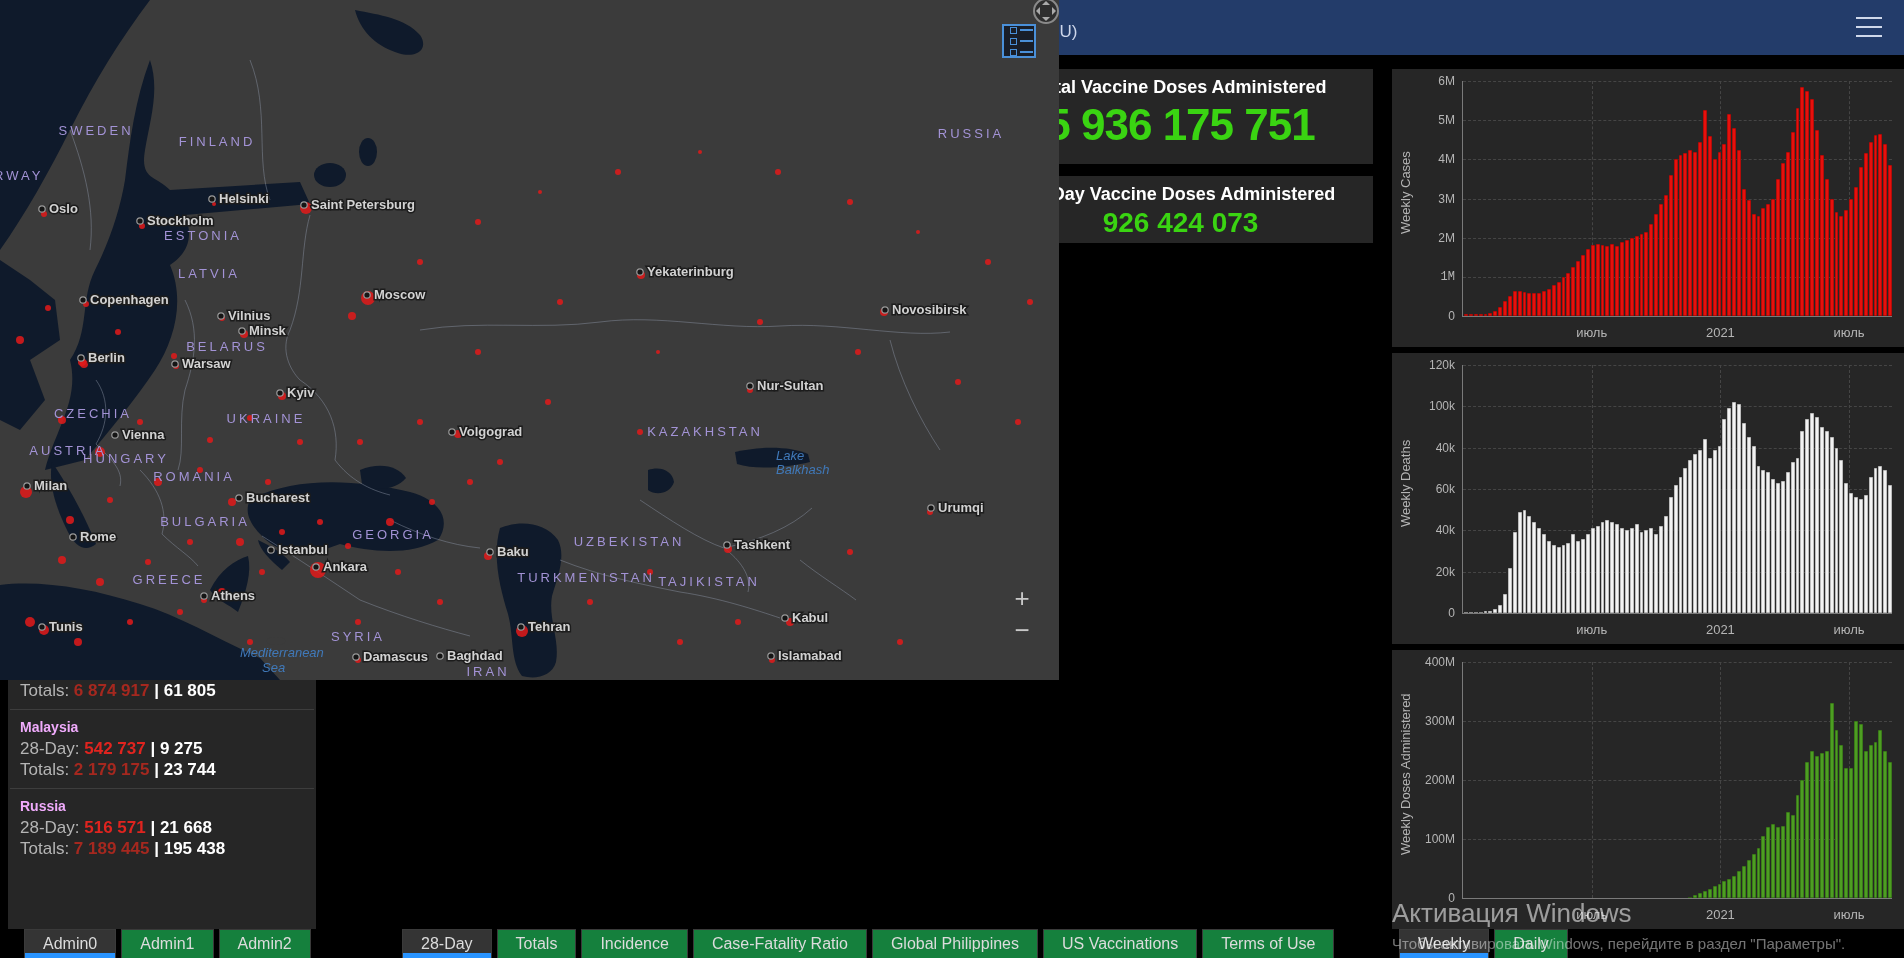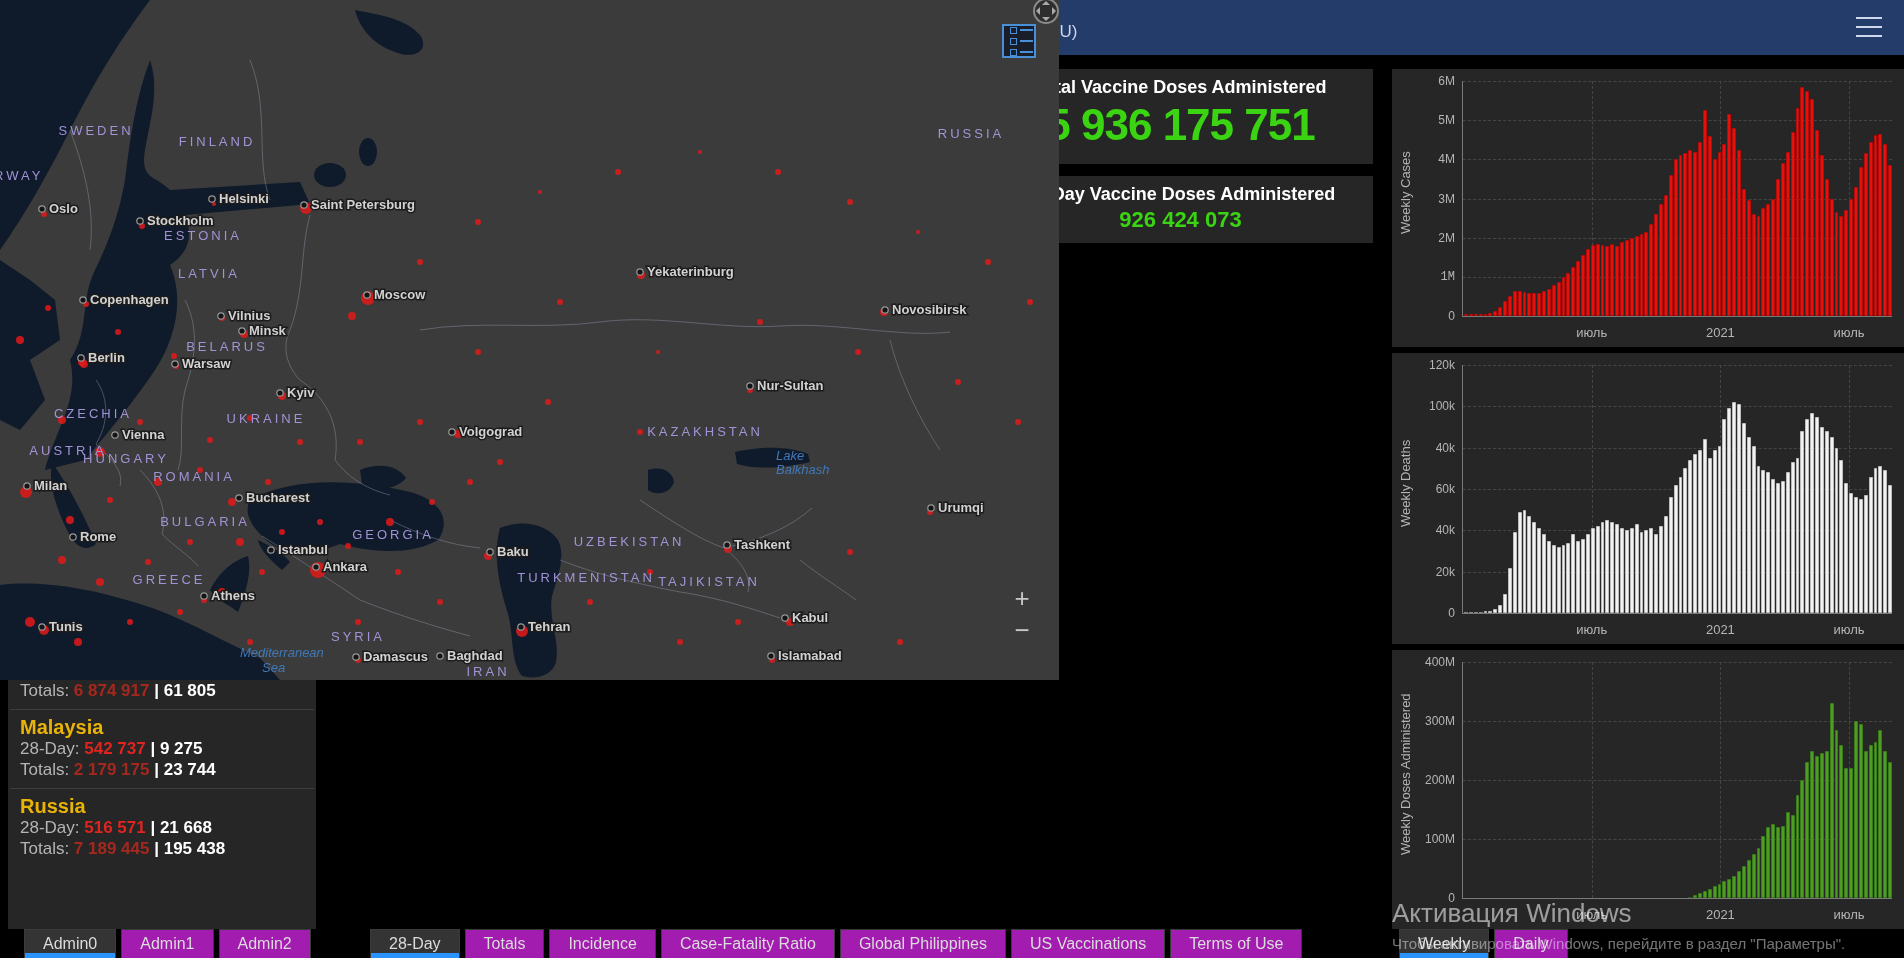--- a/index.html
+++ b/index.html
@@ -15,35 +15,35 @@
   
   .panel{position:absolute;background:#262626;}
   
   #last-updated{left:8px;top:69px;width:308px;height:95px;text-align:center;}
   #last-updated .lbl{color:#c9c9c9;font-size:19px;margin-top:14px;}
   #last-updated .val{color:#fff;font-size:27px;font-weight:bold;margin-top:6px;}
   
   .stat{position:absolute;text-align:center;background:#262626;}
   .stat .lbl{color:#fff;font-size:18px;font-weight:bold;margin-top:8px;}
   .stat .big{font-size:44px;font-weight:bold;letter-spacing:-1px;margin-top:2px;}
-  .stat .mid{font-size:22px;font-weight:bold;margin-top:2px;}
+  .stat .mid{font-size:28px;font-weight:bold;margin-top:2px;}
   .red{color:#ec1b1f;} .white{color:#fff;} .green{color:#3ad412;}
   #box-cases{left:324px;top:69px;width:337px;height:95px;}
   #box-deaths{left:669px;top:69px;width:310px;height:95px;}
   #box-vacc{left:988px;top:69px;width:385px;height:95px;}
   #box-cases28{left:324px;top:176px;width:337px;height:67px;}
   #box-deaths28{left:669px;top:176px;width:310px;height:67px;}
   #box-vacc28{left:988px;top:176px;width:385px;height:67px;}
   
   #country-panel{left:8px;top:180px;width:308px;height:749px;overflow:hidden;}
   #country-head{color:#bdbdbd;font-size:18px;text-align:center;padding-top:12px;line-height:22px;}
   #country-head .c{color:#e0201c;font-weight:bold;} #country-head .d{color:#fff;font-weight:bold;}
   .crow{border-top:1px solid #3d3d3d;margin:0 2px;padding:7px 0 8px 10px;line-height:21px;}
   .crow:first-child{border-top:none;}
-  .crow .nm{color:#eab308;font-size:20px;font-weight:bold;}
+  .crow .nm{color:#f0abfc;font-size:14px;font-weight:bold;}
   .crow .l1,.crow .l2{font-size:17px;color:#b5b5b5;}
   .crow .rv{color:#e0241f;font-weight:bold;} .crow .rt{color:#a5281f;font-weight:bold;}
   .crow .wv{color:#fff;font-weight:bold;}
   #list-scrollbar{position:absolute;right:1px;top:3px;width:5px;height:96px;background:#6f6f6f;border-radius:3px;}
   
   #map{left:325px;top:249px;width:1059px;height:680px;background:#0f1a2b;overflow:hidden;}
   #map svg{position:absolute;left:0;top:0;}
   #expand-btn{position:absolute;left:1033px;top:-2px;width:26px;height:26px;border:2px solid #8a8a8a;border-radius:50%;background:#2e2e2e;box-sizing:border-box;}
   #expand-btn i{position:absolute;width:0;height:0;border:4px solid transparent;}
   #expand-btn .n{left:7px;top:1px;border-bottom-color:#aaa;border-top:none;}
@@ -68,22 +68,22 @@
   .xtick{position:absolute;bottom:-24px;transform:translateX(-50%);font-size:13px;color:#b5b5b5;}
   .bars{position:absolute;left:1px;right:0;top:0;bottom:0;display:flex;align-items:flex-end;gap:1px;}
   .bar{flex:1 1 0;min-width:0;}
   
   #watermark{position:absolute;left:1392px;top:858px;pointer-events:none;z-index:50;margin-top:40px;}
   #wm1{color:rgba(255,255,255,.55);font-size:26px;}
   #wm2{color:rgba(255,255,255,.45);font-size:15px;margin-top:6px;white-space:nowrap;}
   
   #tabbar{position:absolute;left:0;top:929px;width:1904px;height:29px;background:#000;}
   .tgroup{position:absolute;top:0;height:29px;display:flex;gap:5px;}
-  #tabs-left{left:24px;} #tabs-mid{left:330px;padding-left:40px;} #tabs-right{left:1399px;}
-  .tab{height:29px;line-height:28px;padding:0 18px;background:#a21caf;border:1px solid #3a3a3a;border-bottom:none;
+  #tabs-left{left:24px;} #tabs-mid{left:362px;padding-left:40px;} #tabs-right{left:1399px;}
+  .tab{height:29px;line-height:28px;padding:0 18px;background:#15803d;border:1px solid #3a3a3a;border-bottom:none;
        color:#dcdcdc;font-size:16px;white-space:nowrap;box-sizing:border-box;cursor:pointer;}
   .tab.sel{background:#343434;box-shadow:inset 0 -5px 0 #2994ff;}
   
   text{font-family:"Liberation Sans",sans-serif;}
   .country-lab{fill:#a393d6;font-size:13px;letter-spacing:3px;}
   .city-lab{fill:#d2d2d2;font-size:13px;font-weight:bold;stroke:#1c1c1c;stroke-width:3px;paint-order:stroke;}
   .sea-lab{fill:#4079b9;font-size:13px;font-style:italic;}
 </style>
 </head>
 <body>

